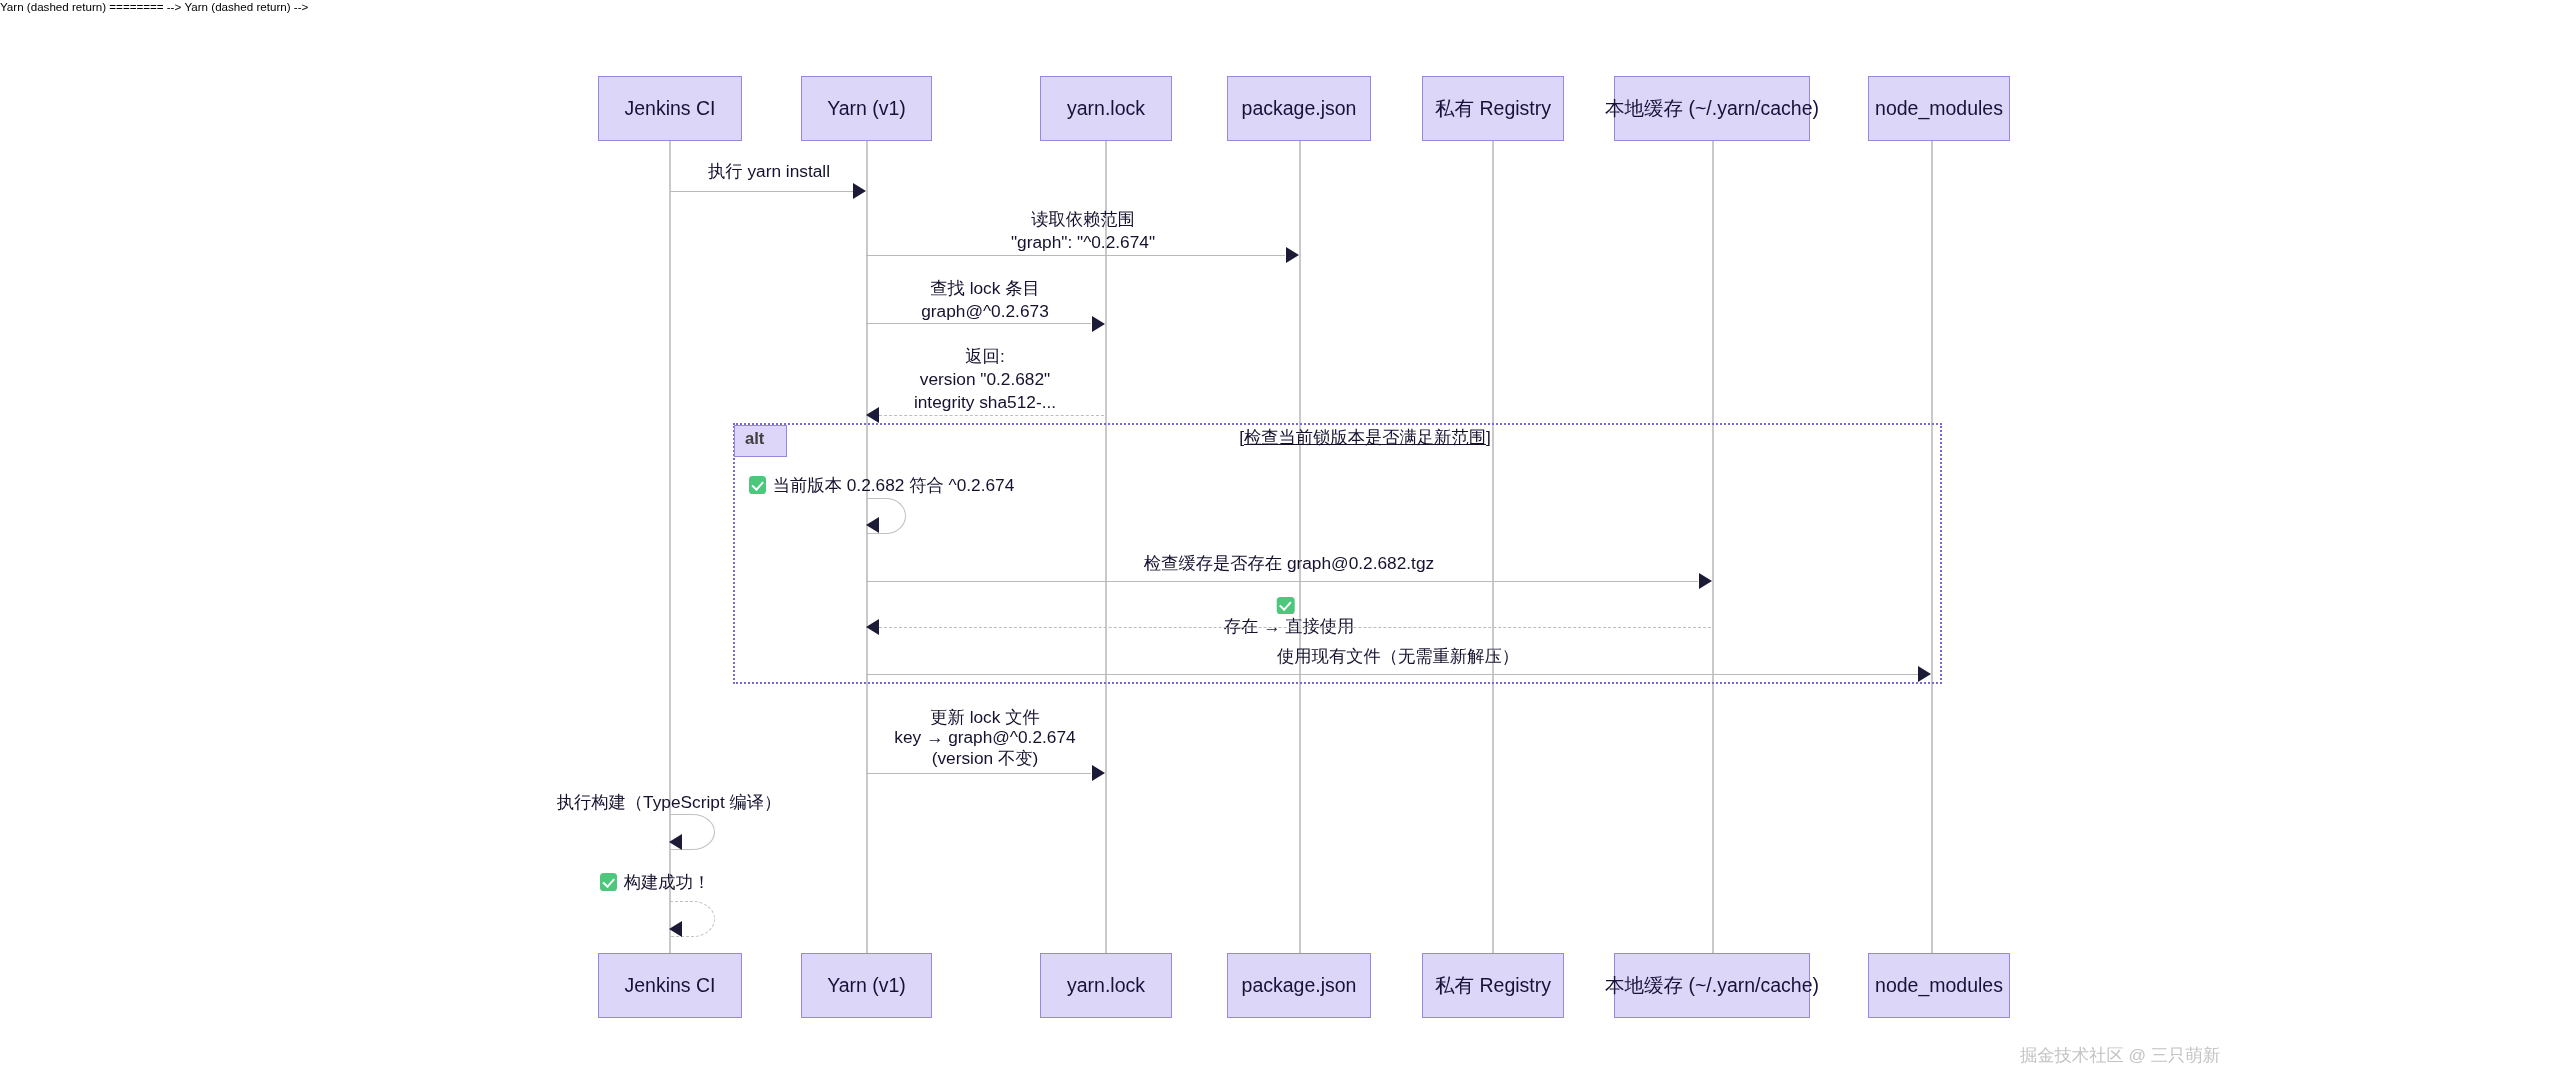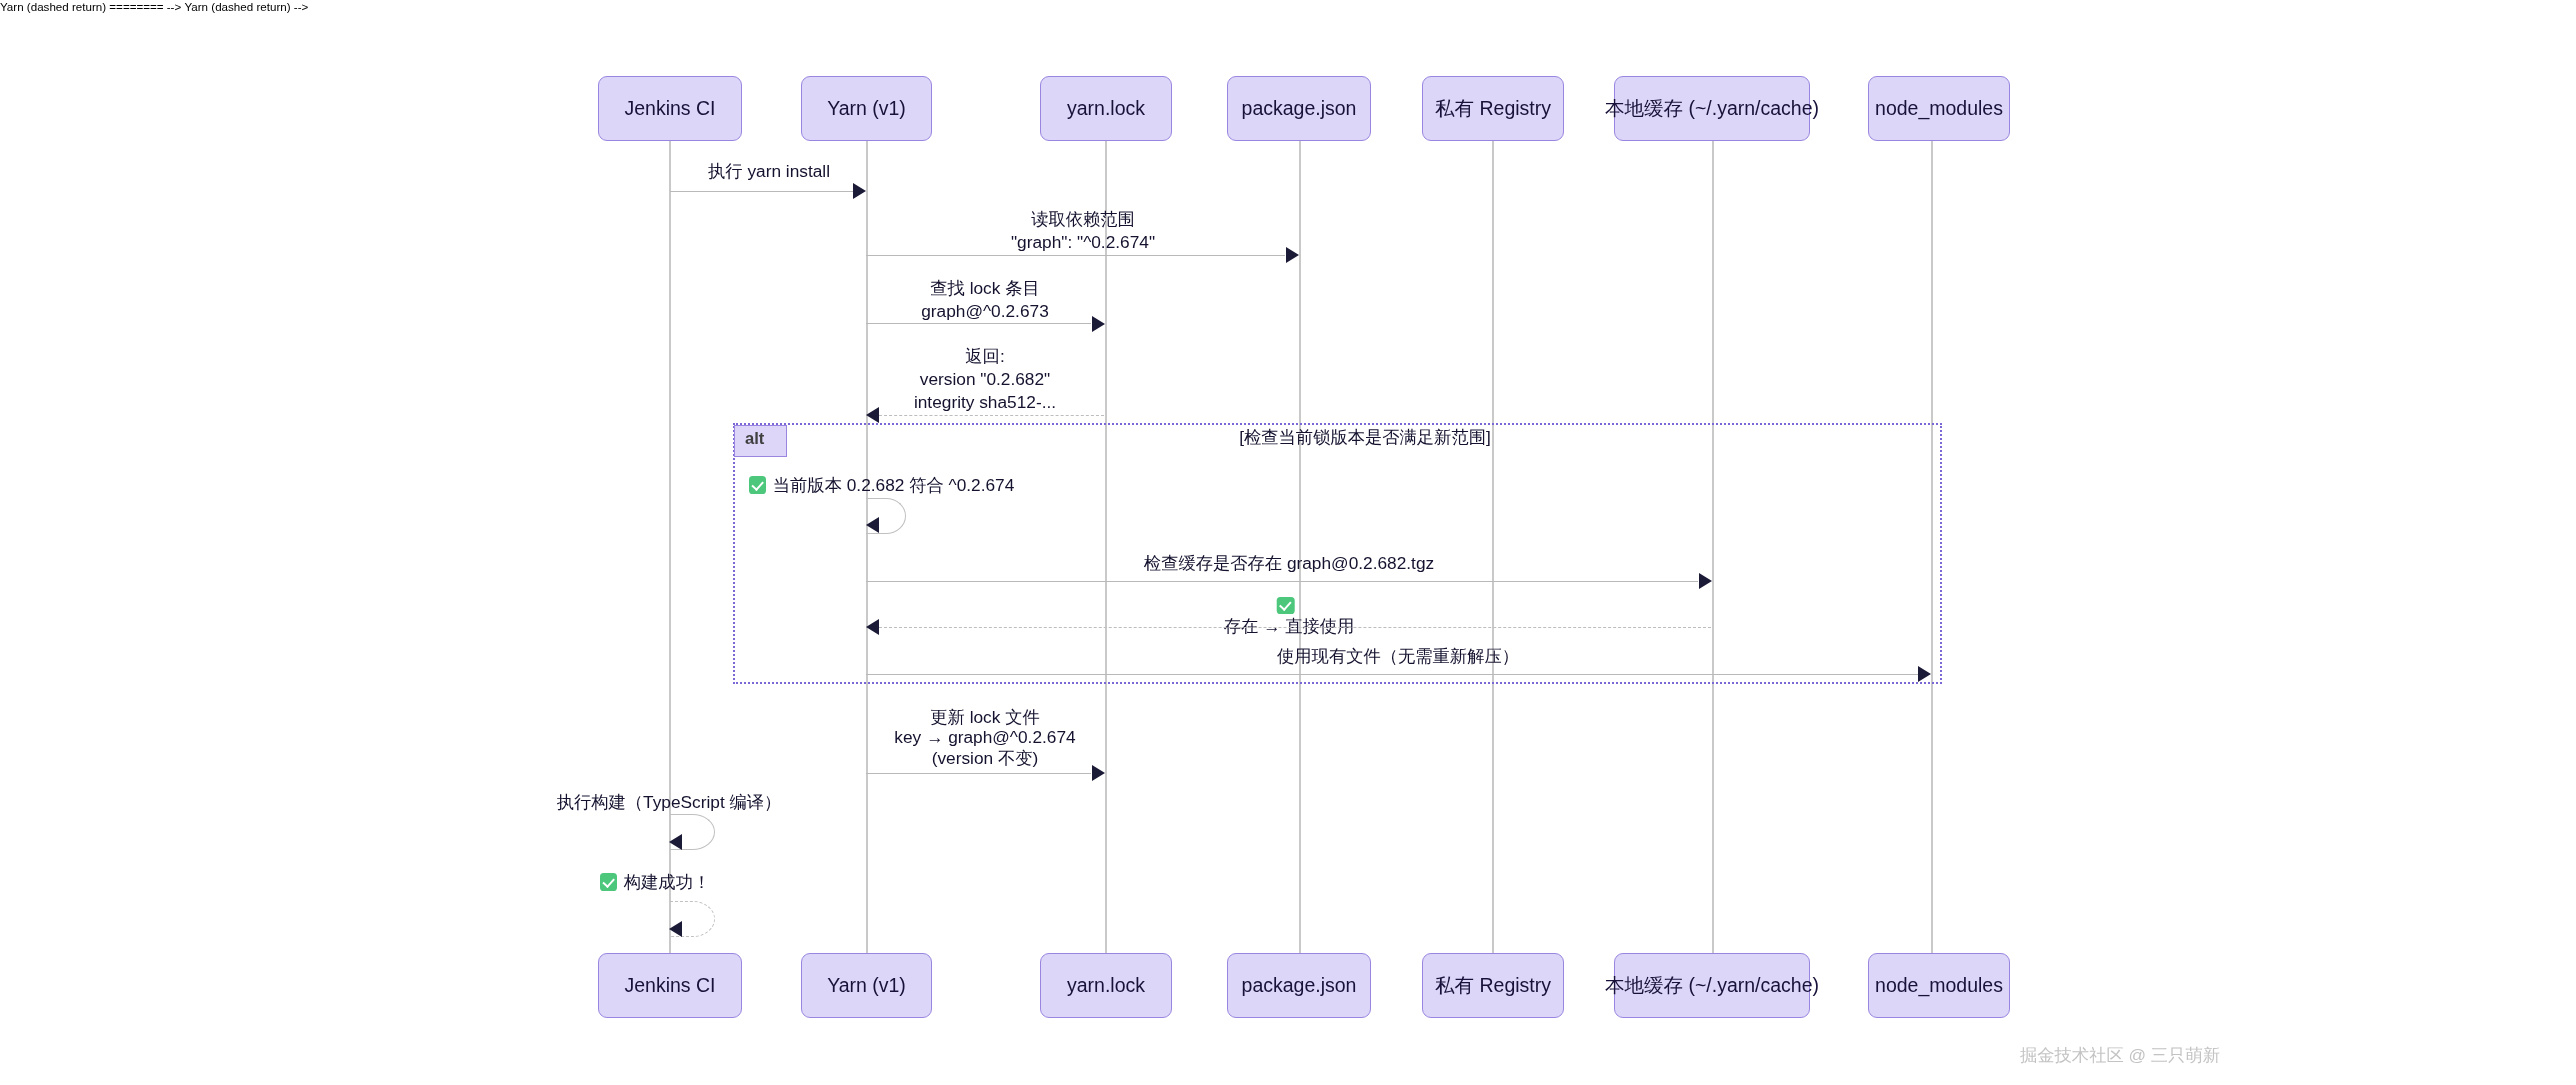--- a/index.html
+++ b/index.html
@@ -8,21 +8,21 @@
     width:2576px;height:1086px;position:relative;overflow:hidden;
     -webkit-font-smoothing:antialiased;
   }
   #canvas{position:absolute;left:0;top:0;width:2576px;height:1086px;}
 
   
   .participant{
     position:absolute;
     background:#dcd6f8;
     border:1.4px solid #9a86e0;
-    border-radius:9px;
+    border-radius:0;
     display:flex;align-items:center;justify-content:center;
     color:#18123a;
     font-size:19.5px;
     line-height:1.2;
     text-align:center;
     box-sizing:border-box;
     white-space:nowrap;
     padding:0 11.6px;
   }
 
@@ -96,20 +96,21 @@
     padding:3.6px 13px 3.6px 10px;
     box-sizing:border-box;
     line-height:1.1;
   }
   .alt-cond{
     position:absolute;
     color:#14122e;
     font-size:17.3px;
     white-space:nowrap;
     transform:translateX(-50%);
+    text-decoration:underline;
   }
 
   
   .note{
     position:absolute;
     display:flex;align-items:center;
     font-size:17.3px;color:#14122e;
     white-space:nowrap;
   }
   .note.centered{transform:translateX(-50%);flex-direction:column;}

